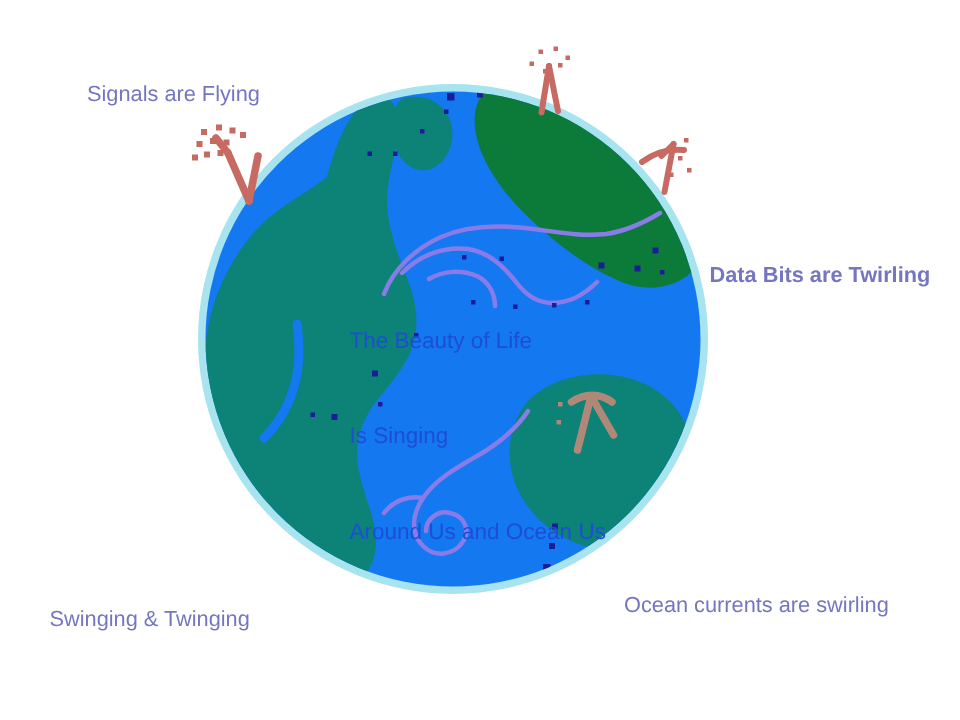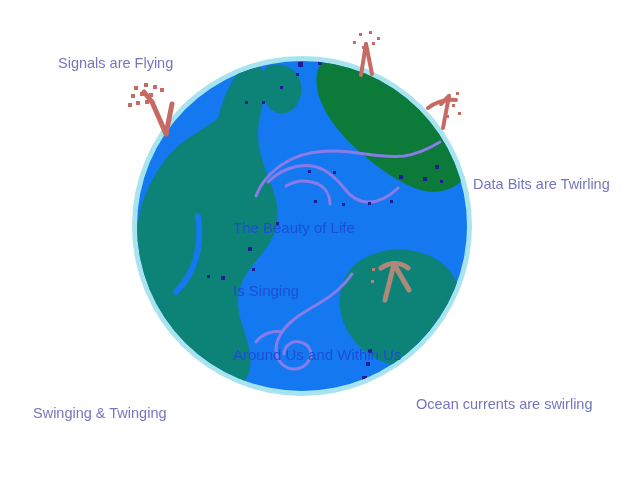--- a/index.html
+++ b/index.html
@@ -5,21 +5,21 @@
 <style>
   html,body{margin:0;padding:0;background:#ffffff;}
   body{width:640px;height:480px;overflow:hidden;
        font-family:"Liberation Sans","DejaVu Sans",sans-serif;}
   #stage{position:relative;width:640px;height:480px;background:#ffffff;}
   #stage svg.layer{position:absolute;left:0;top:0;width:640px;height:480px;}
   .label{position:absolute;white-space:pre;line-height:1.42;}
   .label-outer{font-size:14.5px;color:#7575c0;}
   .label-center{font-size:15px;color:#1d4ed8;}
   #lbl-signals{left:58px;top:53px;}
-  #lbl-databits{left:473px;top:174px;}
+  #lbl-databits{left:473px;top:174px;font-weight:bold;}
   #lbl-ocean{left:416px;top:375px;margin-top:19px;}
   #lbl-singing{left:33px;top:362px;}
   #lbl-center{left:233px;top:174px;}
 </style>
 </head>
 <body>
 
 <div id="stage">
 
   <svg class="layer" viewBox="0 0 640 480">
@@ -162,16 +162,16 @@
 
   <div class="label label-outer" id="lbl-ocean">Ocean currents are swirling</div>
 
   <div class="label label-outer" id="lbl-singing">
     <div>Swinging &amp; Twinging</div>
   </div>
 
   <div class="label label-center" id="lbl-center">
     <div>The Beauty of Life</div>
     <div>Is Singing</div>
-    <div>Around Us and Within Us</div>
+    <div>Around Us and Ocean Us</div>
   </div>
 
 </div>
 
 </body></html>

